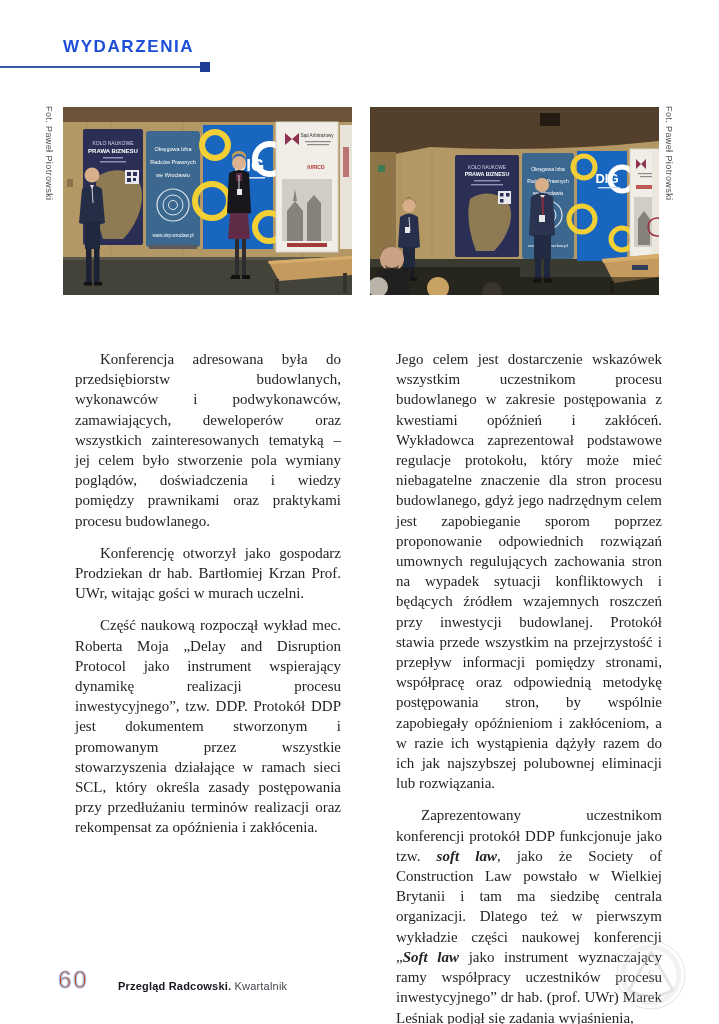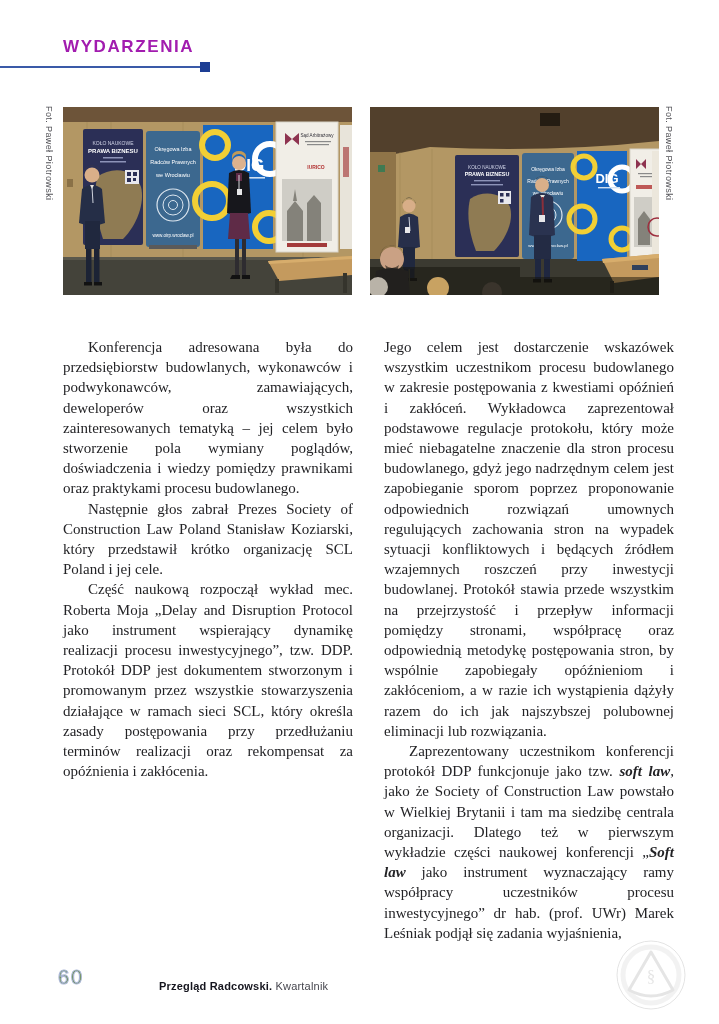--- a/index.html
+++ b/index.html
@@ -5,21 +5,21 @@
   html,body{margin:0;padding:0;background:#888;}
   .page{
     position:relative;width:719px;height:1024px;background:#ffffff;
     margin:0 auto;overflow:hidden;
     font-family:"Liberation Serif", serif;
   }
   
   .section-label{
     position:absolute;left:63px;top:37px;
     font-family:"Liberation Sans", sans-serif;
-    font-weight:700;font-size:17px;letter-spacing:1.6px;color:#a21caf;
+    font-weight:700;font-size:17px;letter-spacing:1.6px;color:#1d4ed8;
   }
   .header-rule{
     position:absolute;left:0;top:66px;width:202px;height:2px;background:#3a5aa8;
   }
   .header-rule-square{
     position:absolute;left:200px;top:62px;width:10px;height:10px;background:#1d3e94;
   }
   
   .photo{position:absolute;top:107px;width:289px;height:188px;overflow:hidden;}
   .photo svg{display:block;width:289px;height:188px;}
@@ -33,33 +33,33 @@
   .caption-left{left:44px;}
   .caption-right{left:664px;}
   
   .col{
     position:absolute;top:337px;width:290px;
     font-size:15px;line-height:20.2px;color:#232326;
     text-align:justify;
   }
   .col-left{left:63px;}
   .col-right{left:384px;}
-  .col p{margin:0;}
+  .col p{margin:12px;}
   .col p.indent{text-indent:25px;}
   .it{font-style:italic;font-weight:bold;}
   
   .page-number{
     position:absolute;left:58px;top:966px;
     font-family:"Liberation Sans", sans-serif;
-    font-size:20px;font-weight:400;letter-spacing:2px;
-    color:#4d7c0f;-webkit-text-stroke:1.2px #aab6d6;
+    font-size:24px;font-weight:400;letter-spacing:2px;
+    color:#c2410c;-webkit-text-stroke:1.2px #aab6d6;
   }
   .journal-line{
     position:absolute;left:118px;top:980px;
-    font-family:"Liberation Sans", sans-serif;font-size:11px;letter-spacing:0.2px;margin-left:41px;
+    font-family:"Liberation Sans", sans-serif;font-size:11px;letter-spacing:0.2px;
   }
   .journal-title{font-weight:700;color:#15151e;}
   .journal-subtitle{font-weight:400;color:#47474f;}
   
   .watermark{position:absolute;left:612px;top:936px;width:78px;height:78px;opacity:0.45;}
 </style>
 </head>
 <body>
 
 <div class="page">
@@ -273,21 +273,21 @@
         <circle cx="122" cy="185" r="10" fill="#3a342c"></circle>
         <rect x="150" y="170" width="139" height="18" fill="#131209" opacity="0.5"></rect>
       </g>
     </svg>
   </figure>
 
   <div class="photo-caption caption-right">Fot. Paweł Piotrowski</div>
 
   <div class="col col-left">
       <p class="indent"><span>Konferencja adresowana była do przedsiębiorstw budowlanych, wykonawców i podwykonawców, zamawiających, deweloperów oraz wszystkich zainteresowanych tematyką – jej celem było stworzenie pola wymiany poglądów, doświadczenia i wiedzy pomiędzy prawnikami oraz praktykami procesu budowlanego.</span></p>
-      <p class="indent"><span>Następnie głos zabrał Prezes Society of Construction Law Poland Stanisław Koziarski, który przedstawił krótko organizację SCL Poland i jej cele.</span></p>
+      <p class="indent"><span>Konferencję otworzył jako gospodarz Prodziekan dr hab. Bartłomiej Krzan Prof. UWr, witając gości w murach uczelni.</span></p>
       <p class="indent"><span>Część naukową rozpoczął wykład mec. Roberta Moja „Delay and Disruption Protocol jako instrument wspierający dynamikę realizacji procesu inwestycyjnego”, tzw. DDP. Protokół DDP jest dokumentem stworzonym i promowanym przez wszystkie stowarzyszenia działające w ramach sieci SCL, który określa zasady postępowania przy przedłużaniu terminów realizacji oraz rekompensat za opóźnienia i zakłócenia.</span></p>
     </div>
   <div class="col col-right">
       <p><span>Jego celem jest dostarczenie wskazówek wszystkim uczestnikom procesu budowlanego w zakresie postępowania z kwestiami opóźnień i zakłóceń. Wykładowca zaprezentował podstawowe regulacje protokołu, który może mieć niebagatelne znaczenie dla stron procesu budowlanego, gdyż jego nadrzędnym celem jest zapobieganie sporom poprzez proponowanie odpowiednich rozwiązań umownych regulujących zachowania stron na wypadek sytuacji konfliktowych i będących źródłem wzajemnych roszczeń przy inwestycji budowlanej. Protokół stawia przede wszystkim na przejrzystość i przepływ informacji pomiędzy stronami, współpracę oraz odpowiednią metodykę postępowania stron, by wspólnie zapobiegały opóźnieniom i zakłóceniom, a w razie ich wystąpienia dążyły razem do ich jak najszybszej polubownej eliminacji lub rozwiązania.</span></p>
       <p class="indent"><span>Zaprezentowany uczestnikom konferencji protokół DDP funkcjonuje jako tzw. </span><span class="it">soft law</span><span>, jako że Society of Construction Law powstało w Wielkiej Brytanii i tam ma siedzibę centrala organizacji. Dlatego też w pierwszym wykładzie części naukowej konferencji „</span><span class="it">Soft law</span><span> jako instrument wyznaczający ramy współpracy uczestników procesu inwestycyjnego” dr hab. (prof. UWr) Marek Leśniak podjął się zadania wyjaśnienia,</span></p>
     </div>
 
   <svg class="watermark" viewBox="0 0 78 78" xmlns="http://www.w3.org/2000/svg">
     <circle cx="39" cy="39" r="34" fill="none" stroke="#c2c2c2" stroke-width="1"></circle>
     <circle cx="39" cy="39" r="28" fill="none" stroke="#cccccc" stroke-width="5" opacity="0.55"></circle>

